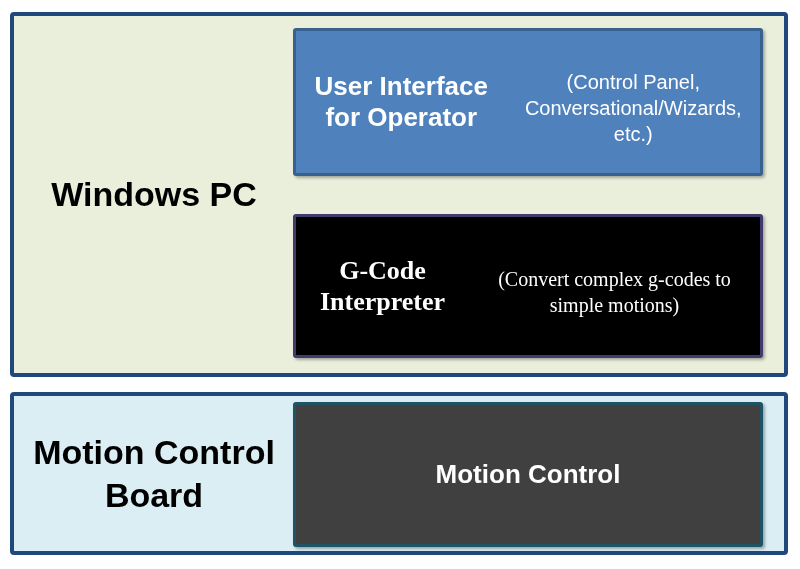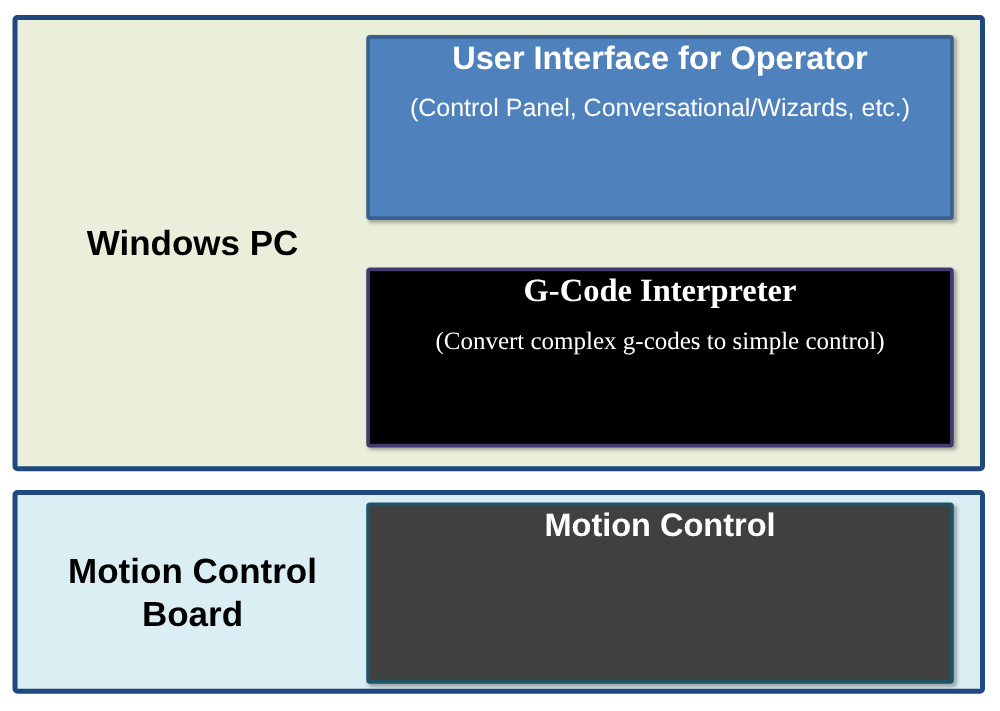--- a/index.html
+++ b/index.html
@@ -33,38 +33,38 @@
   .section-label {
     position: absolute;
     left: 0;
     top: 0;
     width: 280px;
     height: 100%;
     display: flex;
     align-items: center;
     justify-content: center;
     text-align: center;
-    font-size: 28px;
+    font-size: 34px;
     font-weight: bold;
     color: #000000;
     line-height: 1.25;
   }
   .section-label .label-text {
     max-width: 250px;
   }
   .block {
     position: absolute;
     left: 279px;
     width: 470px;
     border: 3px solid;
     border-radius: 3px;
     box-sizing: border-box;
     display: flex;
-    flex-direction: column;
     align-items: center;
+    justify-content: center;
     text-align: center;
     color: #ffffff;
     box-shadow: 2px 2px 3px rgba(0,0,0,0.3);
   }
   .block-ui     { top: 12px;  height: 148px; }
   .block-gcode  { top: 198px; height: 144px; }
   .block-motion { top: 6px;   height: 145px; }
   .block-title {
     font-size: 26px;
     font-weight: bold;
@@ -84,21 +84,21 @@
     <span class="label-text">Windows PC</span>
   </div>
 
   <div class="block block-ui" style="background-color: rgb(79, 129, 189); border-color: rgb(56, 97, 143);">
     <div class="block-title">User Interface for Operator</div>
     <div class="block-subtitle">(Control Panel, Conversational/Wizards, etc.)</div>
   </div>
 
   <div class="block block-gcode" style="background-color: #000000; border-color: rgb(66, 58, 110); font-family: Liberation Serif, serif;">
     <div class="block-title">G-Code Interpreter</div>
-    <div class="block-subtitle">(Convert complex g-codes to simple control)</div>
+    <div class="block-subtitle">(Convert complex g-codes to simple motions)</div>
   </div>
 </div>
 
 <div class="section section-motion" style="background-color: rgb(218, 238, 243); border-color: rgb(31, 73, 125);">
   <div class="section-label">
     <span class="label-text">Motion Control Board</span>
   </div>
 
   <div class="block block-motion" style="background-color: #404040; border-color: rgb(31, 83, 102); gap: 23px;">
     <div class="block-title">Motion Control</div>

